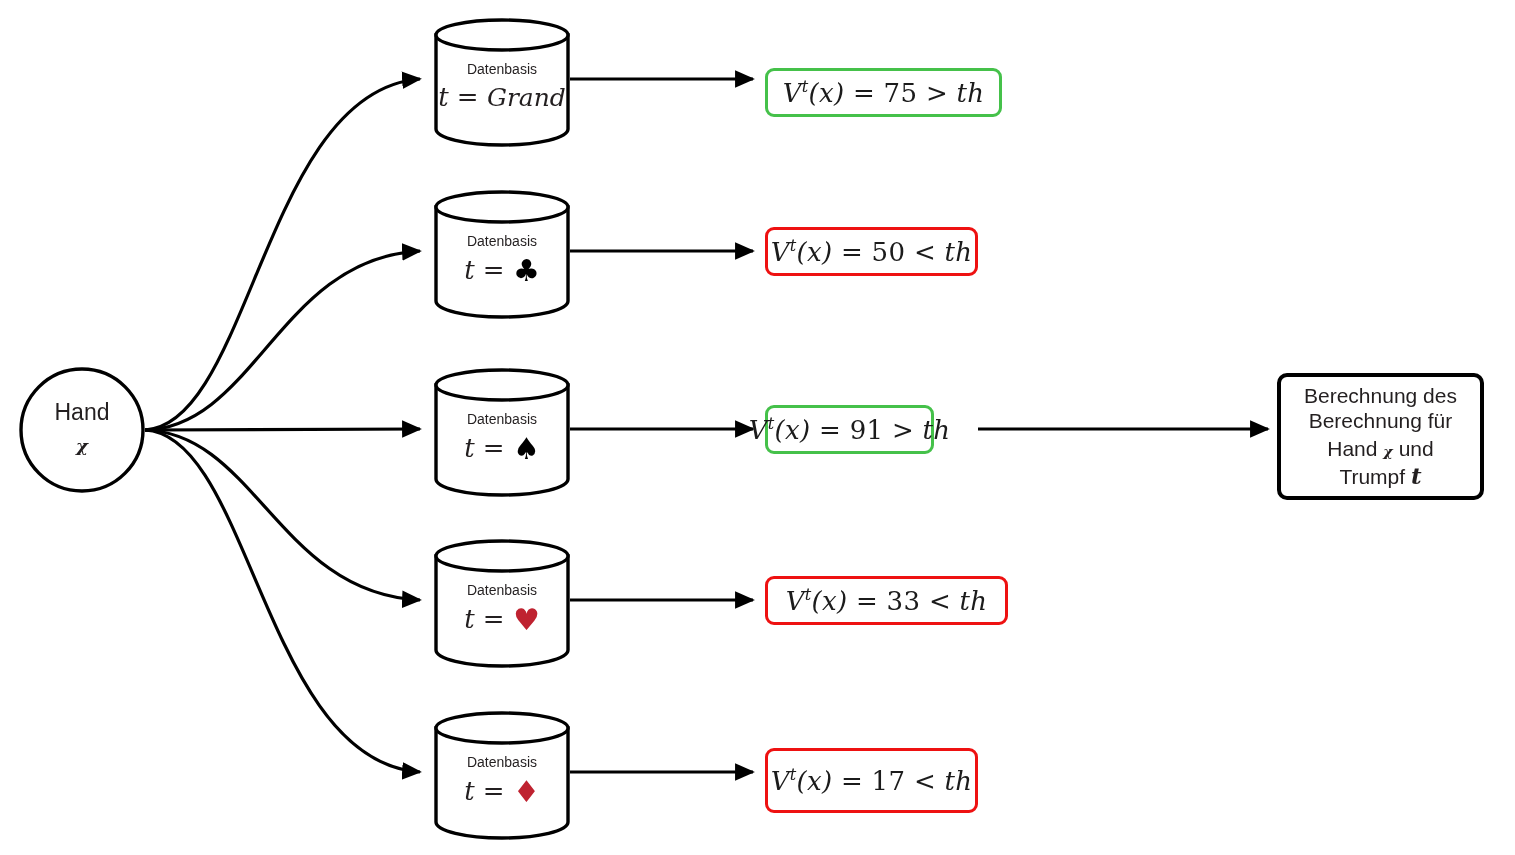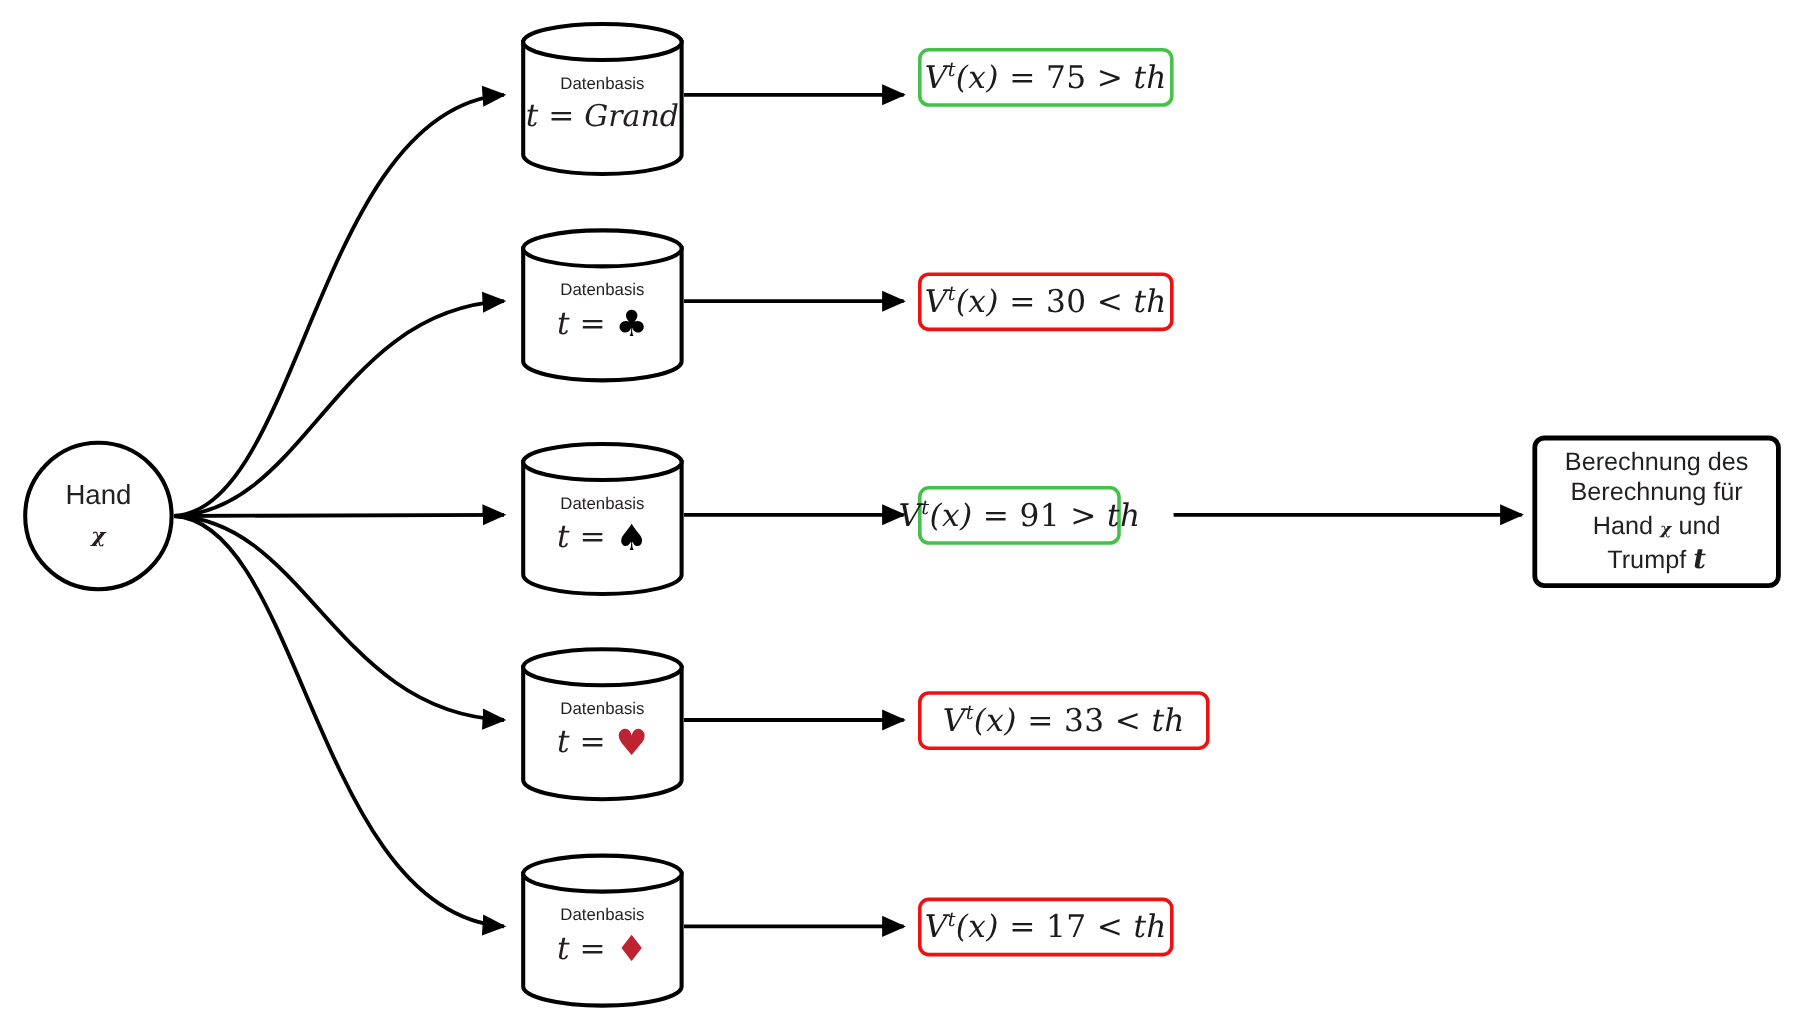--- a/index.html
+++ b/index.html
@@ -254,41 +254,41 @@
   <div class="cyl-text" style="left:435px; top:583px;">
     <span class="db">Datenbasis</span>
     <span class="tv"><span class="eq">t =</span> <span class="suit red">♥</span></span>
   </div>
 
   <div class="cyl-text" style="left:435px; top:755px;">
     <span class="db">Datenbasis</span>
     <span class="tv"><span class="eq">t =</span> <span class="suit red">♦</span></span>
   </div>
 
-  <div class="vbox" id="vbox-0" style="left: 765px; top: 40px; width: 213px; height: 49px; border-color: rgb(69, 193, 74);">
+  <div class="vbox" id="vbox-0" style="left: 765px; top: 68px; width: 237px; height: 49px; border-color: rgb(69, 193, 74);">
     <span class="formula"><span>V</span><sup>t</sup><span>(x)</span> <span class="op">=</span> <span class="num">75</span> <span class="op">&gt;</span> <span>th</span></span>
   </div>
 
   <div class="vbox" id="vbox-1" style="left: 765px; top: 227px; width: 213px; height: 49px; border-color: rgb(238, 17, 17);">
-    <span class="formula"><span>V</span><sup>t</sup><span>(x)</span> <span class="op">=</span> <span class="num">30</span> <span class="op">&lt;</span> <span>th</span></span>
+    <span class="formula"><span>V</span><sup>t</sup><span>(x)</span> <span class="op">=</span> <span class="num">50</span> <span class="op">&lt;</span> <span>th</span></span>
   </div>
 
   <div class="vbox" id="vbox-2" style="left: 765px; top: 405px; width: 169px; height: 49px; border-color: rgb(69, 193, 74);">
     <span class="formula"><span>V</span><sup>t</sup><span>(x)</span> <span class="op">=</span> <span class="num">91</span> <span class="op">&gt;</span> <span>th</span></span>
   </div>
 
   <div class="vbox" id="vbox-3" style="left: 765px; top: 576px; width: 243px; height: 49px; border-color: rgb(238, 17, 17);">
     <span class="formula"><span>V</span><sup>t</sup><span>(x)</span> <span class="op">=</span> <span class="num">33</span> <span class="op">&lt;</span> <span>th</span></span>
   </div>
 
-  <div class="vbox" id="vbox-4" style="left: 765px; top: 748px; width: 213px; height: 49px; border-color: rgb(238, 17, 17);">
+  <div class="vbox" id="vbox-4" style="left: 765px; top: 748px; width: 213px; height: 65px; border-color: rgb(238, 17, 17);">
     <span class="formula"><span>V</span><sup>t</sup><span>(x)</span> <span class="op">=</span> <span class="num">17</span> <span class="op">&lt;</span> <span>th</span></span>
   </div>
 
-  <div class="result-box" style="left:1277px; top:363px; width:207px; height:127px;">
+  <div class="result-box" style="left:1277px; top:373px; width:207px; height:127px;">
     <div class="rtext">
       <span>Berechnung des</span><br>
       <span>Berechnung für</span><br>
       <span>Hand</span>
       <span class="mv">ᵪ</span>
       <span>und</span><br>
       <span>Trumpf</span>
       <span class="mv">t</span>
     </div>
   </div>

